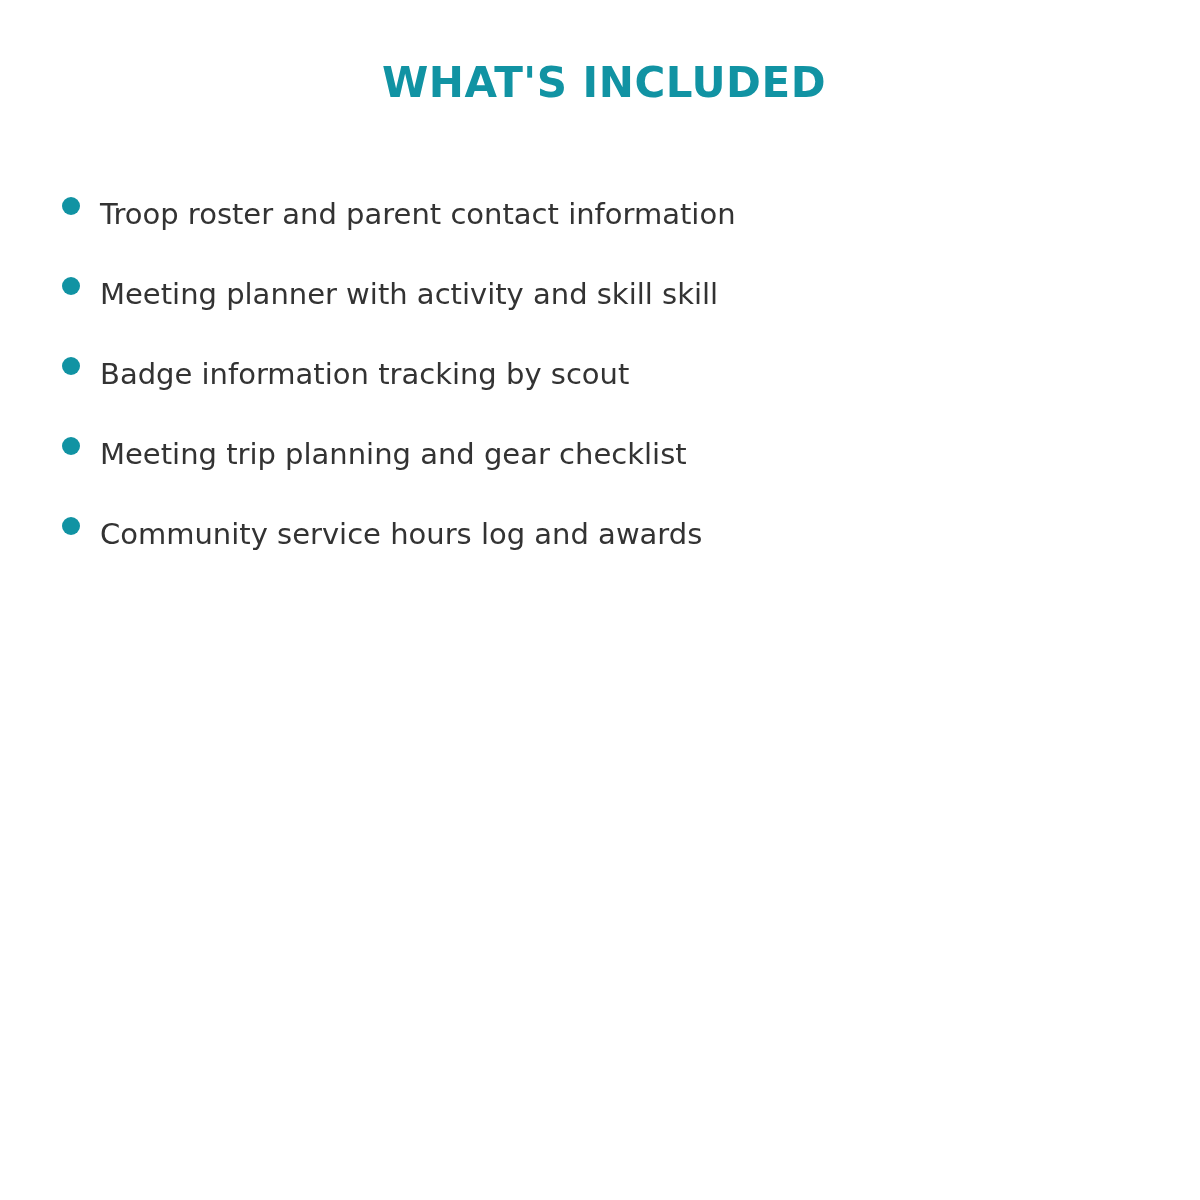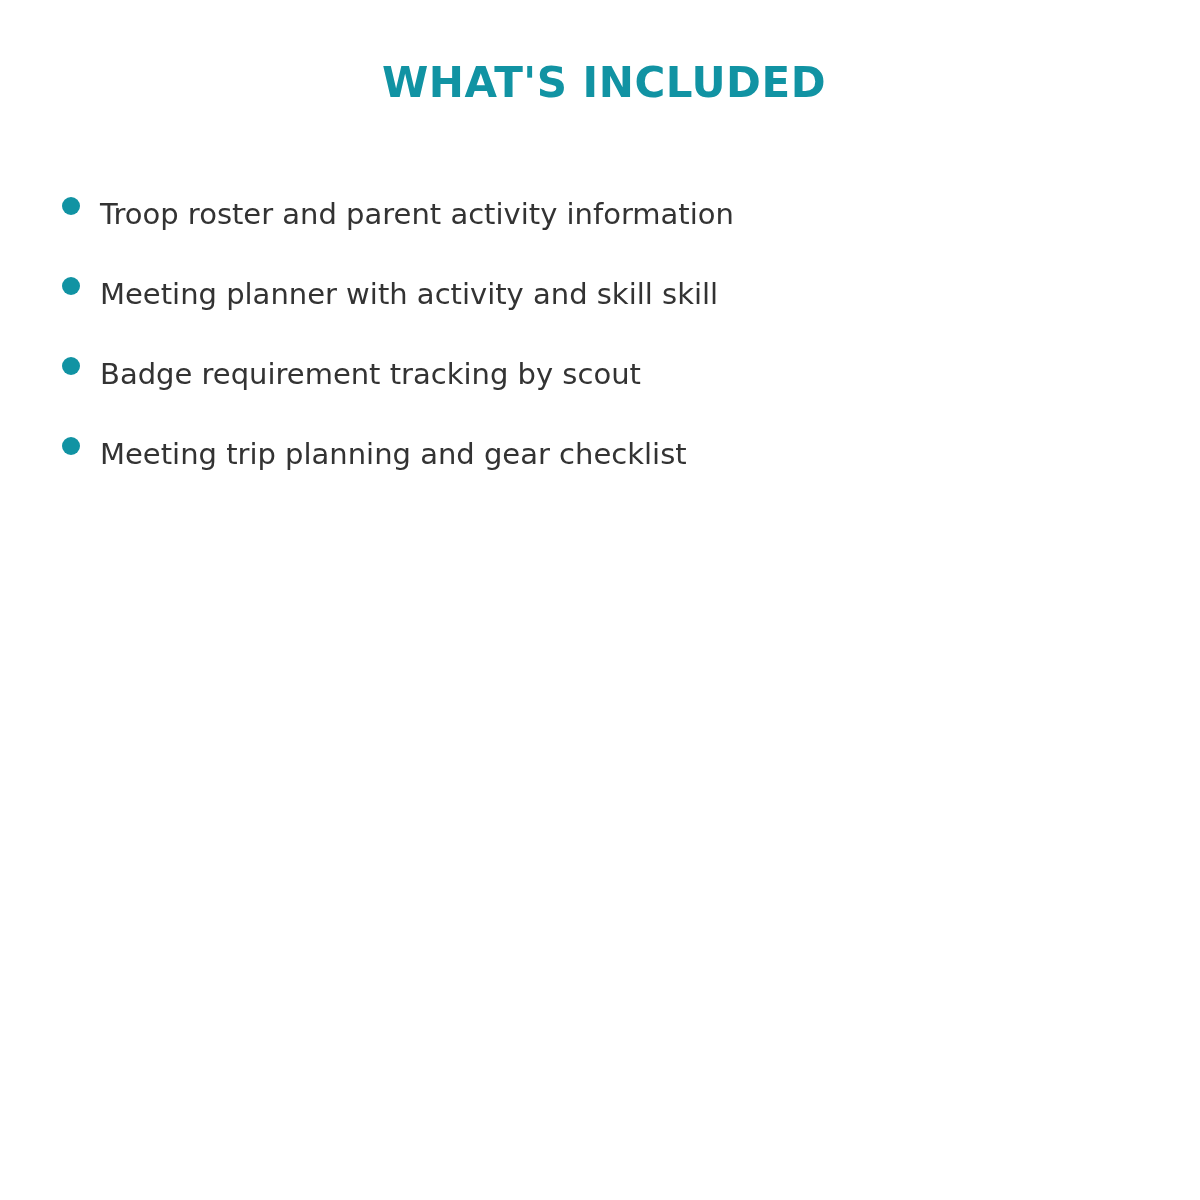--- a/index.html
+++ b/index.html
@@ -53,27 +53,31 @@
     }
   </style>
 </head>
 <body>
 
 <h1 class="page-title">WHAT'S INCLUDED</h1>
 
 <ul class="included-list">
   <li class="list-item">
     <span class="bullet-icon"></span>
-    <span class="list-item-label">Troop roster and parent activity information</span>
+    <span class="list-item-label">Troop roster and parent contact information</span>
   </li>
   <li class="list-item">
     <span class="bullet-icon"></span>
     <span class="list-item-label">Meeting planner with activity and skill skill</span>
   </li>
   <li class="list-item">
     <span class="bullet-icon"></span>
-    <span class="list-item-label">Badge requirement tracking by scout</span>
+    <span class="list-item-label">Badge information tracking by scout</span>
   </li>
   <li class="list-item">
     <span class="bullet-icon"></span>
     <span class="list-item-label">Meeting trip planning and gear checklist</span>
   </li>
+  <li class="list-item">
+    <span class="bullet-icon"></span>
+    <span class="list-item-label">Community service hours log and awards</span>
+  </li>
 </ul>
 
 </body></html>

